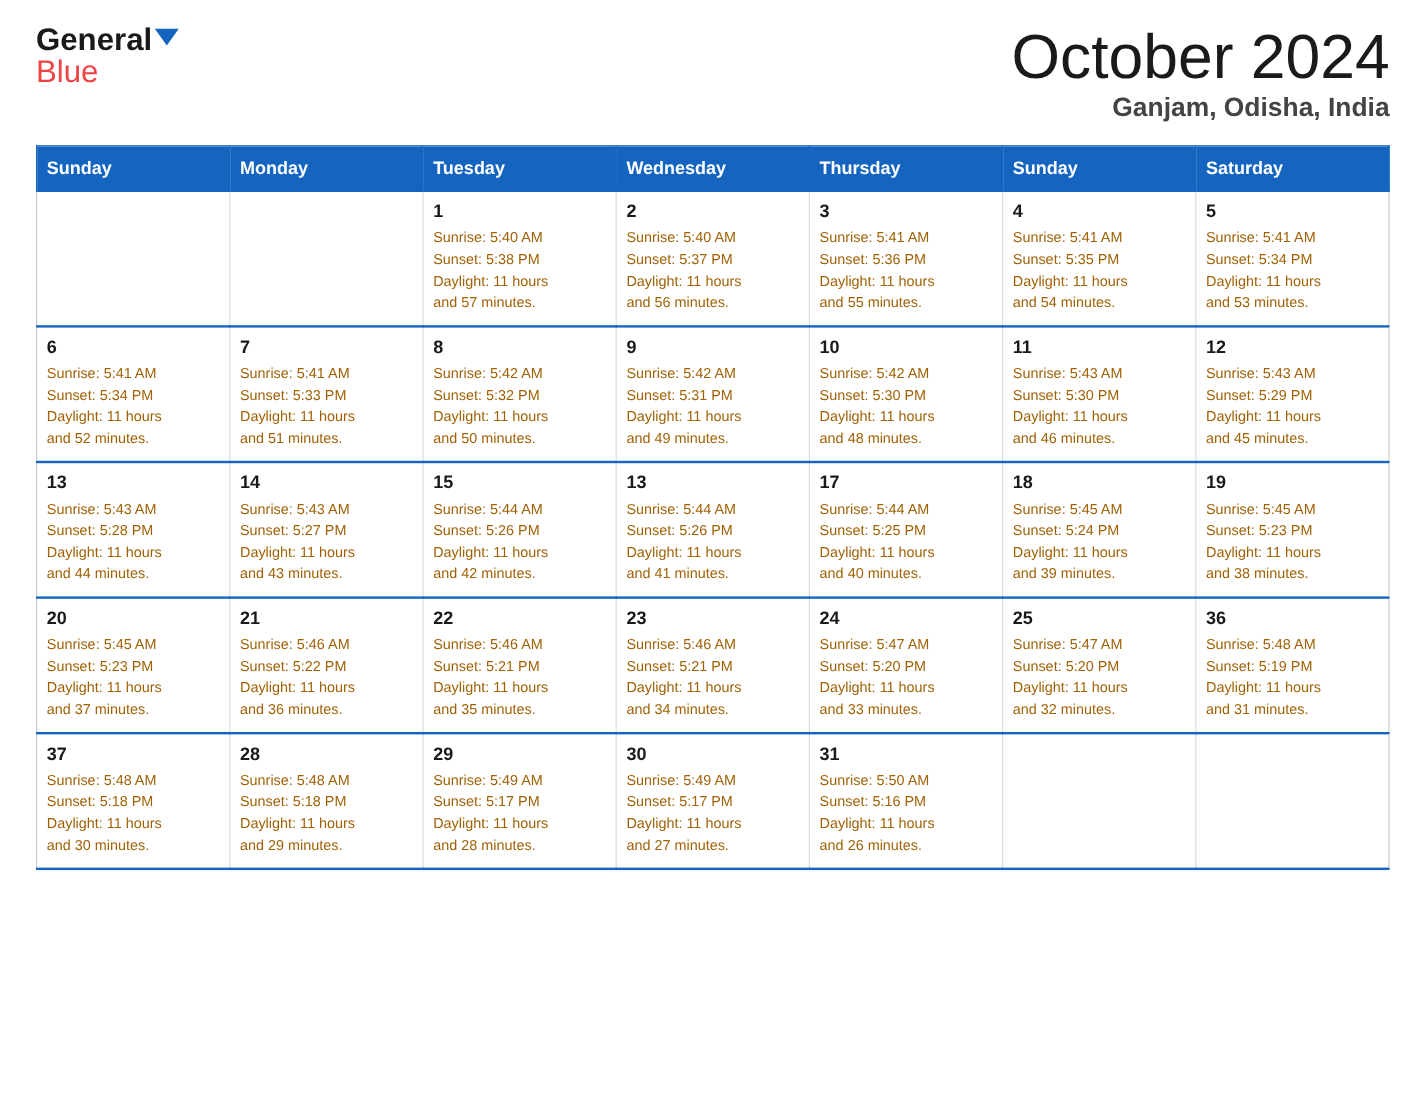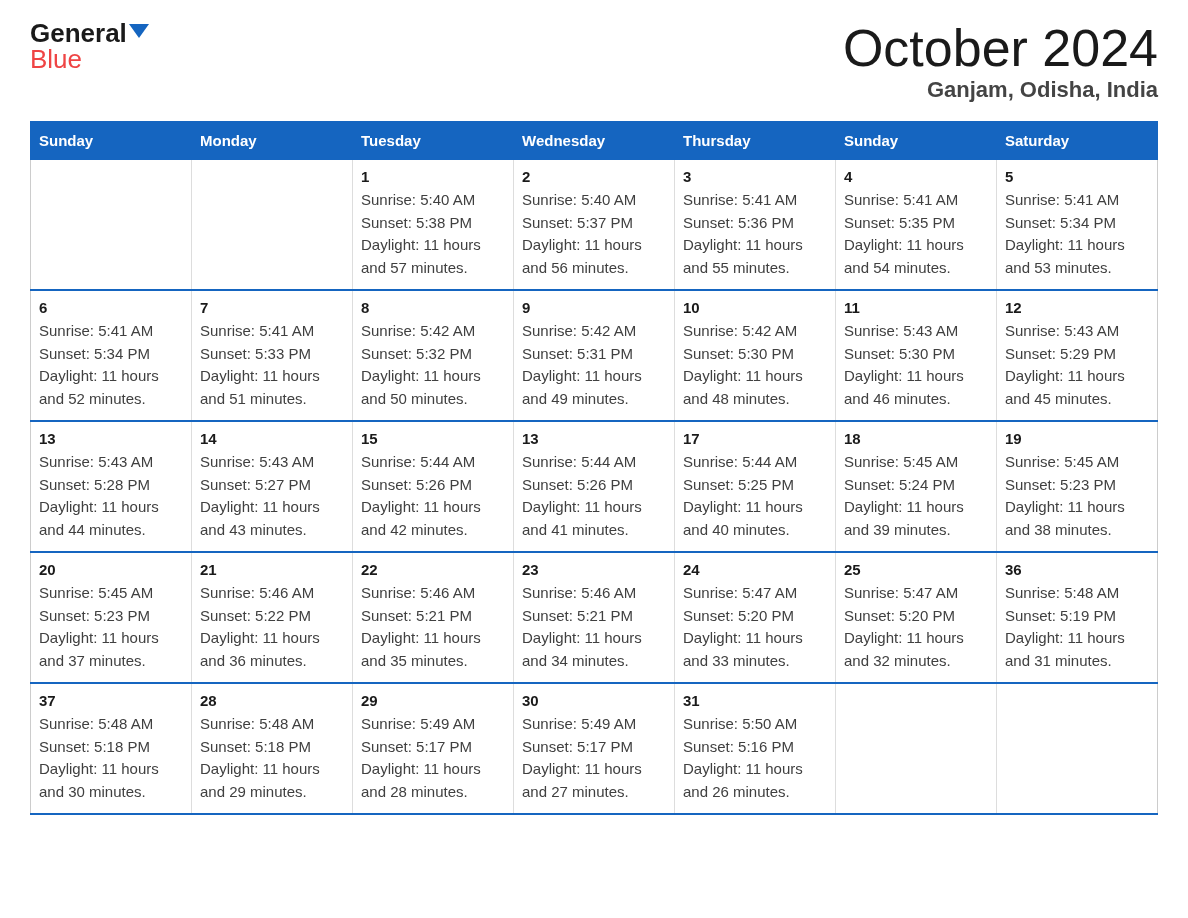--- a/index.html
+++ b/index.html
@@ -98,22 +98,22 @@
       border-right: 1px solid #ccc;
     }
     .day-number {
       font-size: 15px;
       font-weight: bold;
       color: #1a1a1a;
       display: block;
       margin-bottom: 4px;
     }
     .day-info {
-      font-size: 15px;
-      color: #404040;
+      font-size: 12px;
+      color: #a16207;
       line-height: 1.5;
     }
     .empty-cell {
       background: #fff;
     }
   </style>
 </head>
 <body>
 
 <div class="header">

